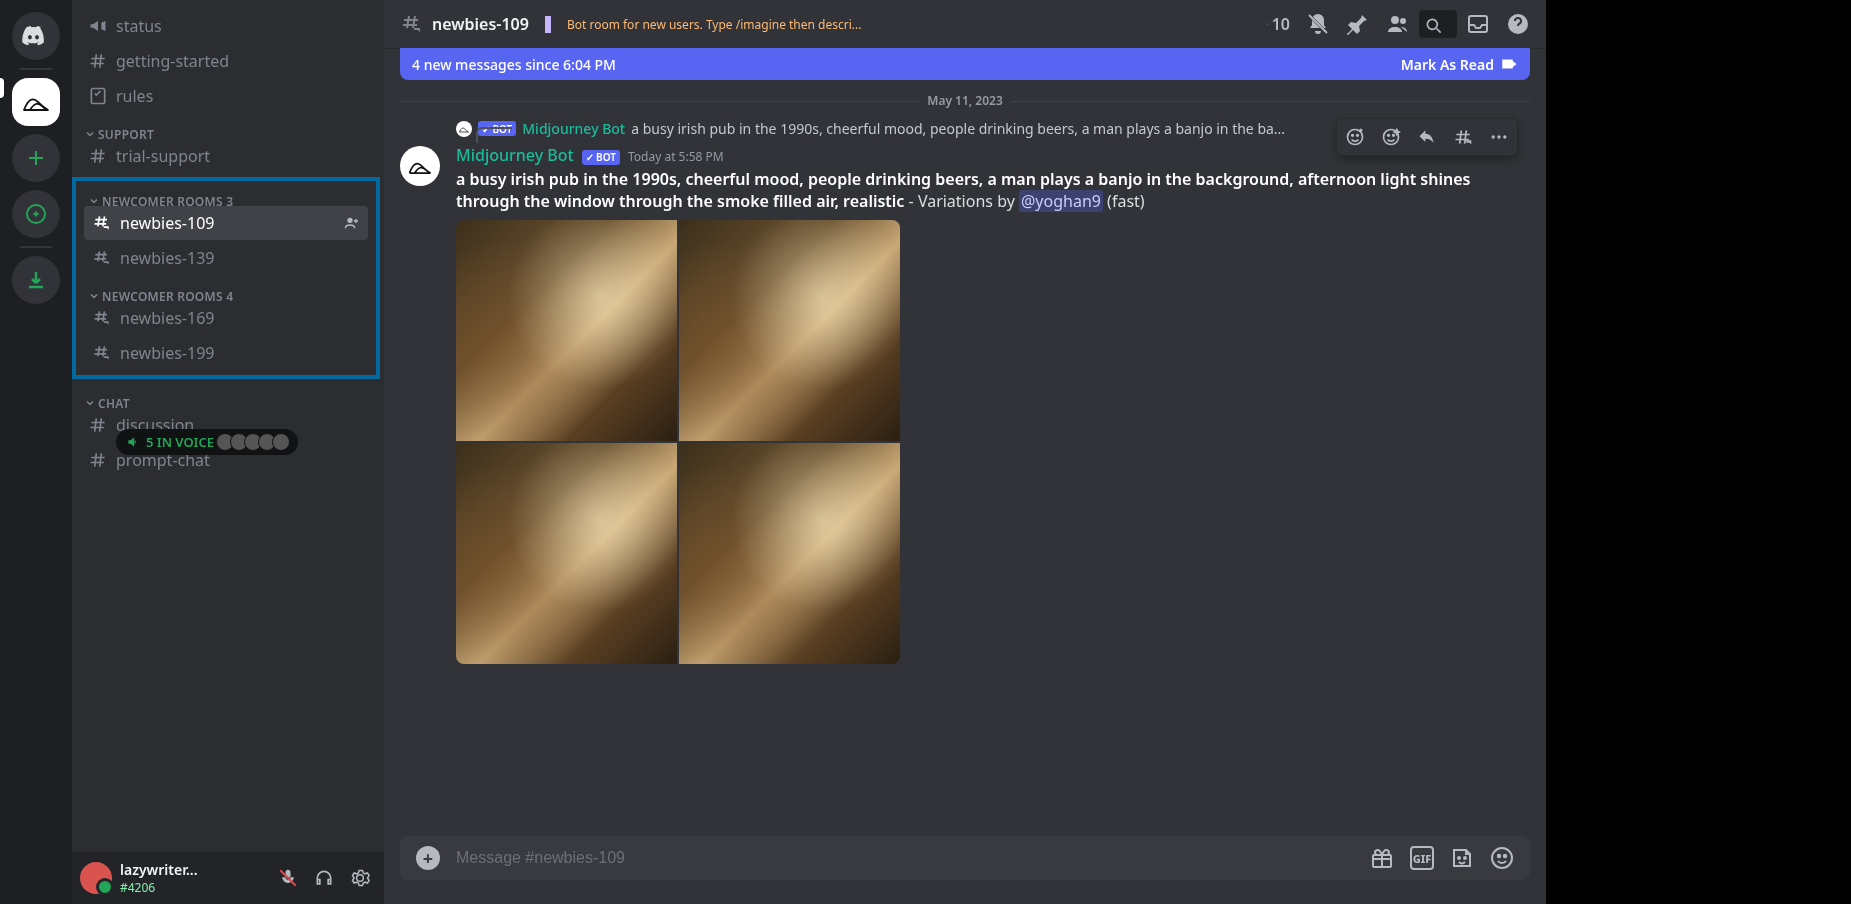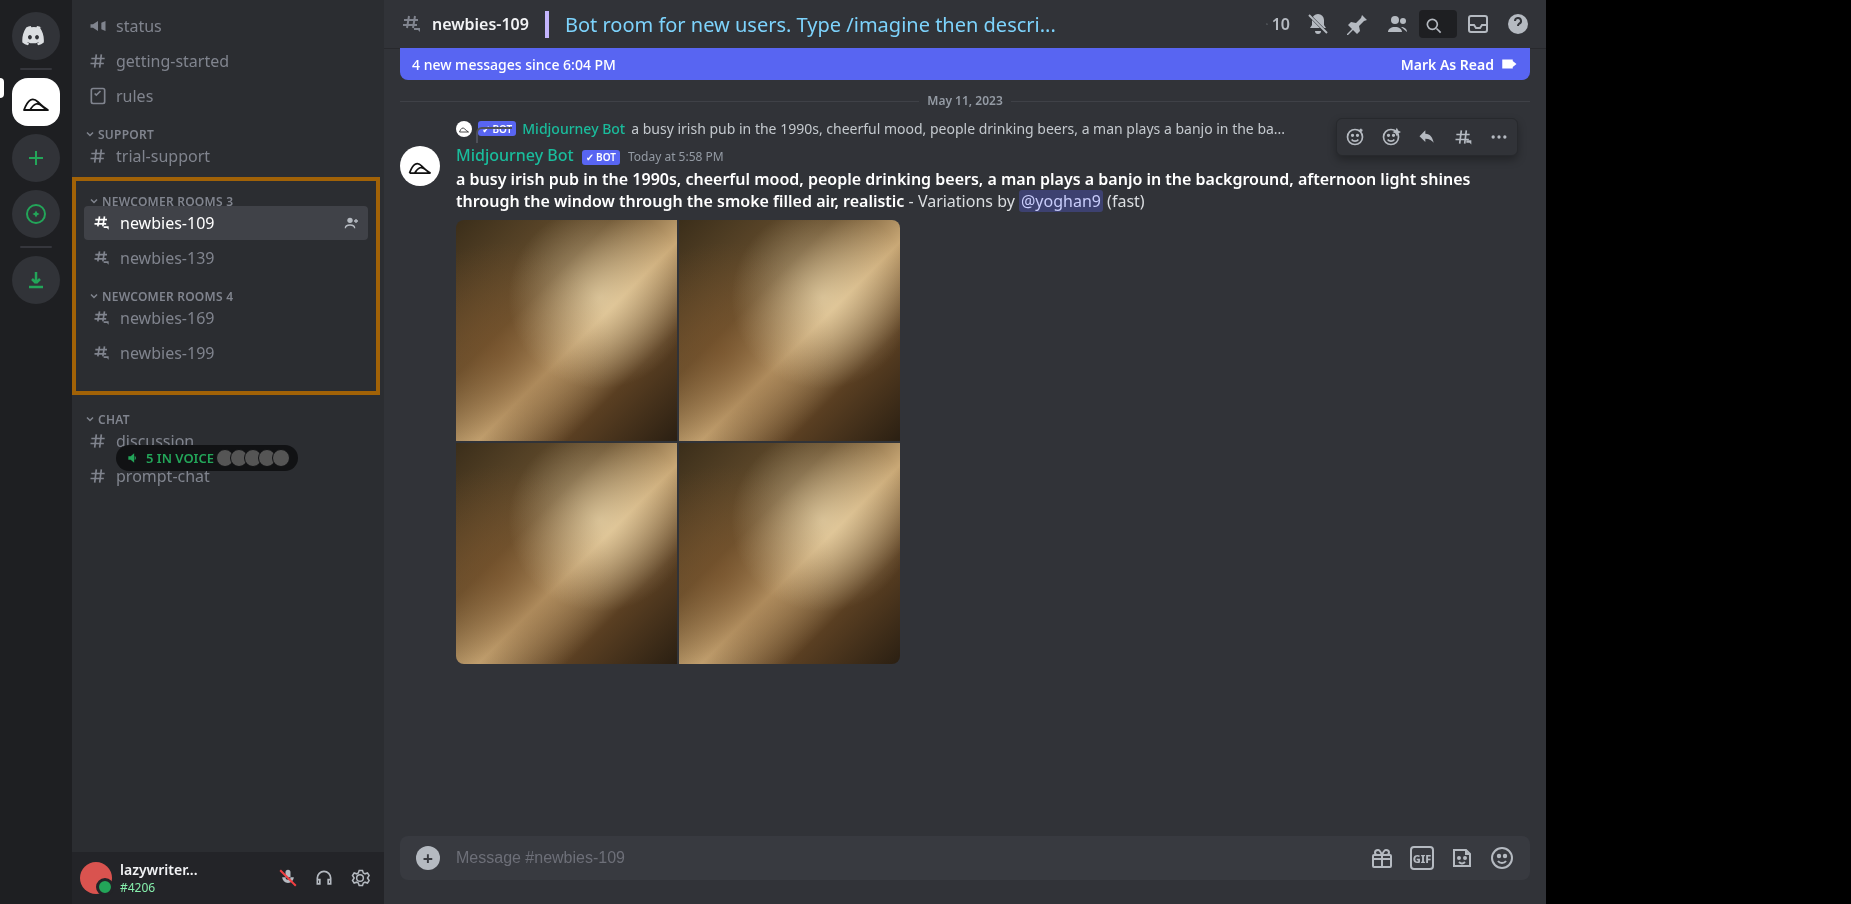--- a/index.html
+++ b/index.html
@@ -27,42 +27,42 @@
 .channel-item { height: 34px; padding: 0 8px; margin: 1px 8px; display: flex; align-items: center; gap: 8px; border-radius: 4px; color: #80848e; cursor: pointer; font-size: 16px; position:relative; }
 .channel-item.selected { background: rgba(78,80,88,.6); color: #fff; }
 .channel-icon { width:20px; display:flex; align-items:center; justify-content:center; flex-shrink:0; }
 .channel-name { flex:1; overflow:hidden; text-overflow:ellipsis; white-space:nowrap; }
 .channel-action { color:#b5bac1; display:none; }
 .channel-item.selected .channel-action { display:flex; }
 
 .category-header { height: 24px; padding: 16px 8px 0 4px; margin-left:8px; display: flex; align-items: center; gap: 2px; color: #80848e; font-size: 12px; font-weight: 600; letter-spacing: .02em; cursor: pointer; text-transform: uppercase; }
 .category-header .chev{width:12px;}
 
-.highlight-box { border: 4px solid #a16207; margin: 4px 0; padding-bottom: 20px; position: relative; }
+.highlight-box { border: 4px solid #0369a1; margin: 4px 0; padding-bottom: 4px; position: relative; }
 
 .voice-pill { position:absolute; display:flex; align-items:center; gap:6px; background:#111214; border-radius:16px; padding:4px 8px 4px 10px; color:#23a559; font-size:13px; font-weight:600; }
 .voice-pill .avs{display:flex;}
 .voice-pill .av{width:18px;height:18px;border-radius:50%;background:#555;margin-left:-4px;border:1px solid #111214;}
 
 .user-panel { height: 52px; background: #232428; display: flex; align-items: center; padding: 0 8px; gap: 8px; }
 .user-avatar { width: 32px; height: 32px; border-radius: 50%; background: #d9534f; position: relative; }
 .user-avatar::after{content:'';position:absolute;right:-2px;bottom:-2px;width:12px;height:12px;border-radius:50%;background:#23a559;border:3px solid #232428;}
 .user-info { flex: 1; overflow:hidden; }
 .user-name { font-size: 14px; color: #f2f3f5; font-weight:600; overflow:hidden; text-overflow:ellipsis; white-space:nowrap;}
 .user-tag { font-size: 12px; color: #86efac; }
 .user-icons { display:flex; gap:4px; }
 .user-icons .ubtn { width:32px; height:32px; display:flex; align-items:center; justify-content:center; color:#b5bac1; cursor:pointer; border-radius:4px;}
 .mic-muted{color:#b5bac1;position:relative;}
 .mic-muted::after{content:'';position:absolute;width:22px;height:2px;background:#f23f42;transform:rotate(45deg);left:5px;top:15px;}
 
 
 .chat-main { flex: 1; display: flex; flex-direction: column; background: #313338; min-width: 0; }
 .chat-header { height: 48px; padding: 0 16px; display: flex; align-items: center; gap: 8px; box-shadow: 0 1px 0 rgba(4,4,5,.2); }
 .chat-title { display:flex; align-items:center; gap:8px; color:#f2f3f5; font-weight:600; font-size:16px;}
-.chat-topic { color:#7dd3fc; font-size:20px; overflow:hidden; text-overflow:ellipsis; white-space:nowrap; border-left:4px solid #c4b5fd; margin-left:8px; padding-left:16px; flex:1; min-width:0;}
+.chat-topic { color:#fdba74; font-size:12px; overflow:hidden; text-overflow:ellipsis; white-space:nowrap; border-left:6px solid #c4b5fd; margin-left:8px; padding-left:16px; flex:1; min-width:0;}
 .header-icons { display:flex; align-items:center; gap:16px; color:#b5bac1; }
 .header-icons > div { cursor:pointer; width:24px; height:24px; display:flex; align-items:center; justify-content:center; }
 .threads-count{display:flex;align-items:center;gap:4px;font-size:16px;color:#b5bac1;font-weight:600;text-align:right;}
 .search-wrap { width:180px; }
 .search-input { width:100%; height:28px; background:#1e1f22; border:none; border-radius:4px; padding:0 30px 0 8px; color:#dbdee1; font-size:14px; outline:none;}
 .search-wrap{position:relative;}
 .search-mag{position:absolute;right:6px;top:4px;color:#b5bac1;}
 
 .messages { flex:1; overflow-y:auto; position:relative; padding: 0 0 20px; }
 .messages::-webkit-scrollbar{width:16px}.messages::-webkit-scrollbar-thumb{background:#1a1b1e;border-radius:8px;border:4px solid #313338;}

